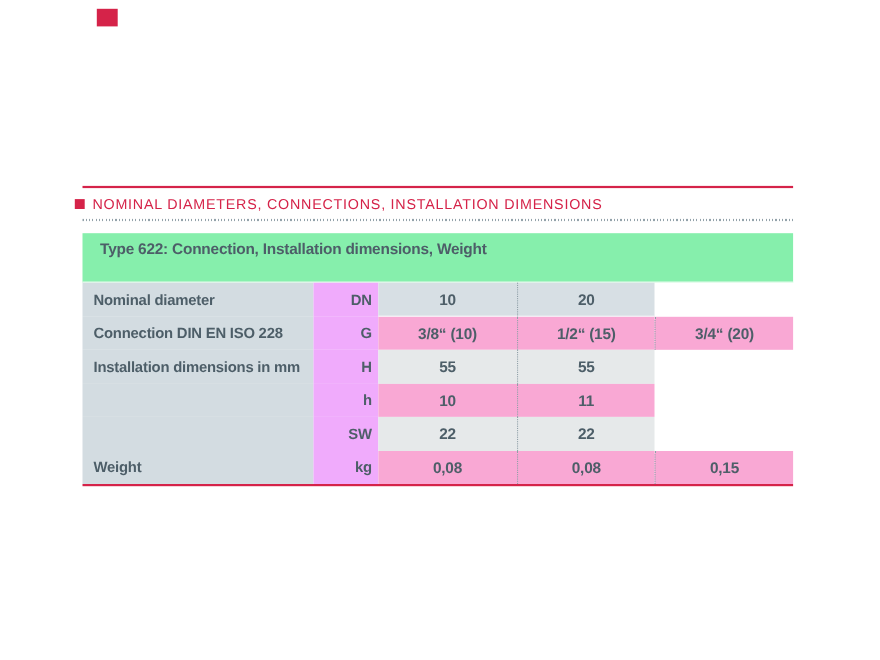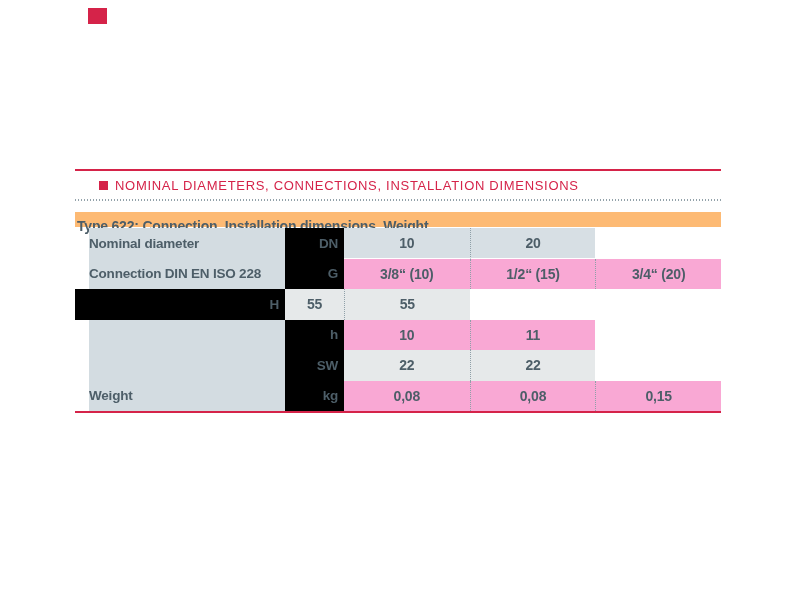--- a/index.html
+++ b/index.html
@@ -14,21 +14,21 @@
     position: absolute; left: 88px; top: 8px;
     width: 19px; height: 16px;
     background: #d52349;
   }
   .rule-top {
     position: absolute; left: 75px; top: 169px;
     width: 646px; height: 2px;
     background: #d52349;
   }
   .section-heading {
-    position: absolute; left: 89px; top: 175px;
+    position: absolute; left: 58px; top: 175px;
     width: 646px; height: 20px;
     display: flex; align-items: center;
     color: #d52349;
     font-size: 13px;
     letter-spacing: 0.7px;
     white-space: nowrap;
   }
   .section-bullet {
     display: inline-block;
     width: 9px; height: 9px;
@@ -44,44 +44,44 @@
   .datatable {
     position: absolute; left: 75px; top: 212px;
     width: 646px;
     border-bottom: 2px solid #d52349;
     color: #4d5e68;
     font-weight: bold;
     font-size: 13.5px;
     letter-spacing: -0.2px;
   }
   .t-title {
-    height: 16px; line-height: 28px;
-    background: #fdba74;
-    padding-left: 2px;
+    height: 45px; line-height: 28px;
+    background: #86efac;
+    padding-left: 16px;
     border-bottom: 1px solid #ffffff;
     box-sizing: border-box;
     font-size: 14px;
   }
   .t-row {
     display: grid;
     grid-template-columns: 210px 59px 1fr 1fr 1fr;
     height: 30.5px;
     align-items: stretch;
   }
   .t-row > div {
     display: flex; align-items: center;
     box-sizing: border-box;
   }
   .c-label {
     background: #d3dce1;
+    padding-left: 10px;
     justify-content: flex-start;
-    margin-left: 14px;
   }
   .c-unit {
-    background: #000000;
+    background: #f0abfc;
     padding-right: 6px;
     justify-content: flex-end;
   }
   .c-val {
     justify-content: center;
     font-size: 14px;
   }
   .tone-blue .c-val { background: #d7dfe4; border-bottom: 1px solid #ffffff; }
   .tone-gray .c-val { background: #e6e9ea; }
   .tone-white .c-val { background: #f9a8d4; }
@@ -113,20 +113,21 @@
 
   <div class="t-row tone-white">
     <div class="c-label">Connection DIN EN ISO 228</div>
     <div class="c-unit">G</div>
     <div class="c-val">3/8“ (10)</div>
     <div class="c-val sep">1/2“ (15)</div>
     <div class="c-val sep">3/4“ (20)</div>
   </div>
 
   <div class="t-row tone-gray">
+    <div class="c-label">Installation dimensions in mm</div>
     <div class="c-unit">H</div>
     <div class="c-val">55</div>
     <div class="c-val sep">55</div>
   </div>
 
   <div class="t-row tone-white">
     <div class="c-label"></div>
     <div class="c-unit">h</div>
     <div class="c-val">10</div>
     <div class="c-val sep">11</div>

